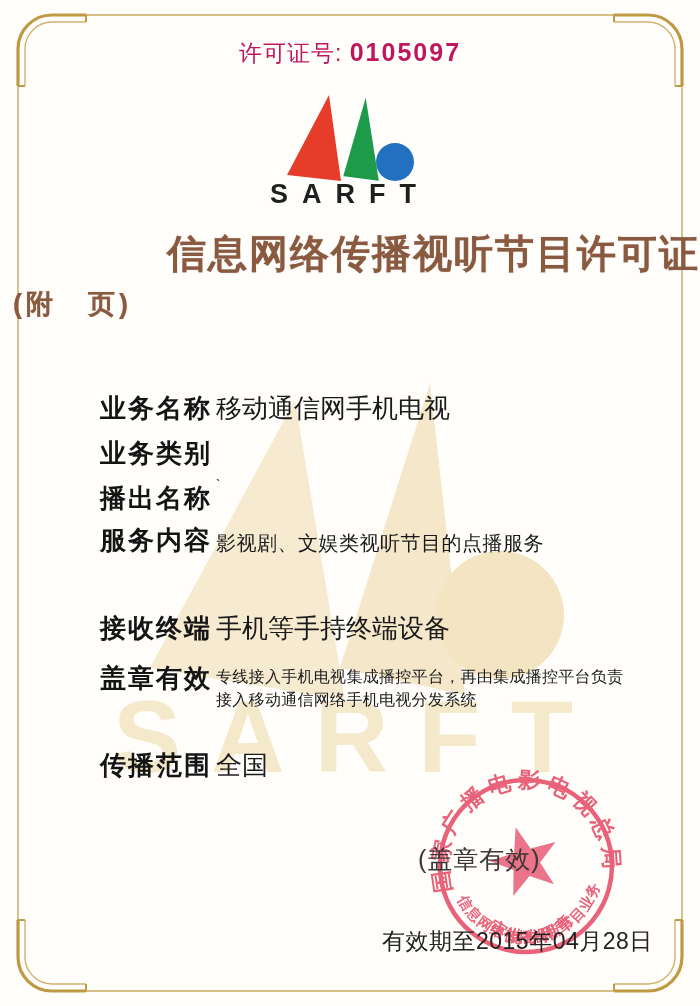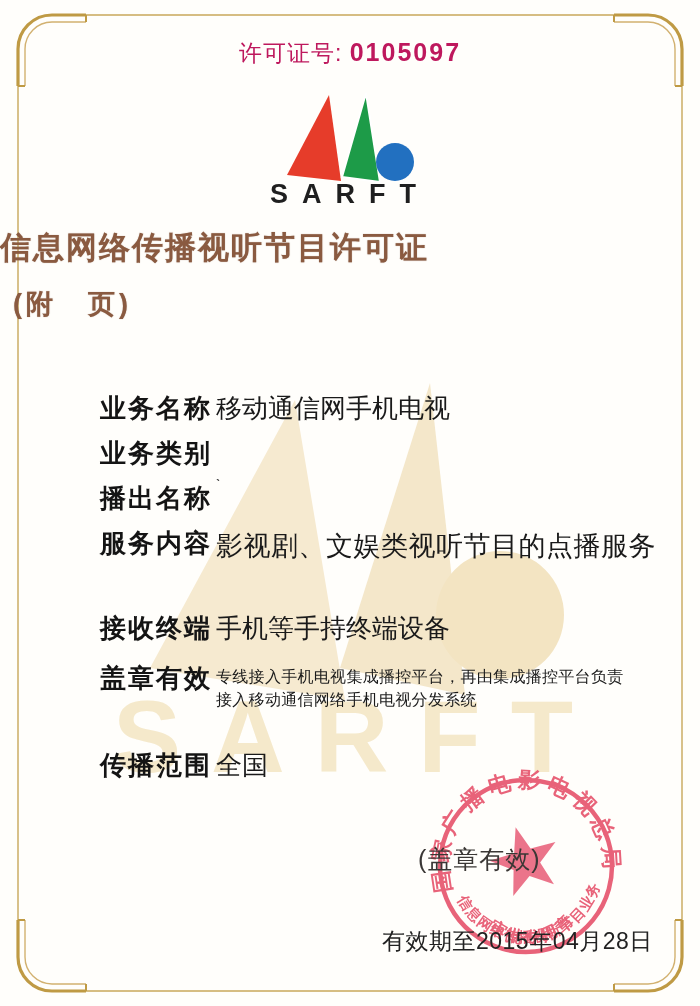--- a/index.html
+++ b/index.html
@@ -22,40 +22,40 @@
   }
   .license-row .num{font-weight:bold;font-size:25px;letter-spacing:2px;}
 
   .logo-wrap{position:absolute;left:270px;top:88px;z-index:2;}
   .logo-text{
     position:absolute;top:179px;left:0;width:100%;text-align:center;z-index:2;
     font-size:27px;font-weight:bold;letter-spacing:14px;color:#1f1f1f;
   }
 
   .cert-title{
-    position:absolute;top:227px;left:0;width:100%;text-align:left;z-index:2;
-    font-size:31px;font-weight:bold;letter-spacing:2px;color:#8a5a40;
+    position:absolute;top:227px;left:0;width:100%;text-align:right;z-index:2;
+    font-size:39px;font-weight:bold;letter-spacing:2px;color:#8a5a40;
     text-shadow:0 0 1px rgba(110,66,40,.55);
   }
   .cert-subtitle{
     position:absolute;top:286px;left:13px;width:100%;text-align:left;z-index:2;
     font-size:27px;font-weight:bold;letter-spacing:4px;color:#8a5a40;
     text-shadow:0 0 1px rgba(110,66,40,.55);
   }
 
   .row{position:absolute;left:100px;display:flex;align-items:flex-start;z-index:2;}
   .row .lab{
     font-weight:bold;font-size:26px;letter-spacing:2px;
     width:116px;flex:0 0 116px;color:#141414;white-space:nowrap;position:relative;
   }
   .row .lab .mark{position:absolute;top:-4px;right:-6px;font-size:13px;color:#444;}
   .row .val{font-size:26px;color:#1a1a1a;white-space:nowrap;}
   .r1{top:391px;} .r2{top:436px;} .r3{top:481px;} .r4{top:523px;align-items:center;}
   .r5{top:611px;} .r6{top:661px;} .r7{top:748px;}
-  .r4 .val{font-size:27px;letter-spacing:.5px;padding-top:5px;}
+  .r4 .val{font-size:20px;letter-spacing:.5px;padding-top:5px;}
   .r6 .val{
     font-size:16px;line-height:23px;padding-top:4px;letter-spacing:.3px;
     white-space:pre-line;width:455px;
   }
 
   .stamp-wrap{position:absolute;left:424px;top:764px;width:204px;height:204px;z-index:3;opacity:.92;}
   .stamp-overlay{
     position:absolute;left:418px;top:843px;z-index:5;
     font-size:25px;letter-spacing:1px;color:#3a3735;font-weight:500;white-space:nowrap;
   }

